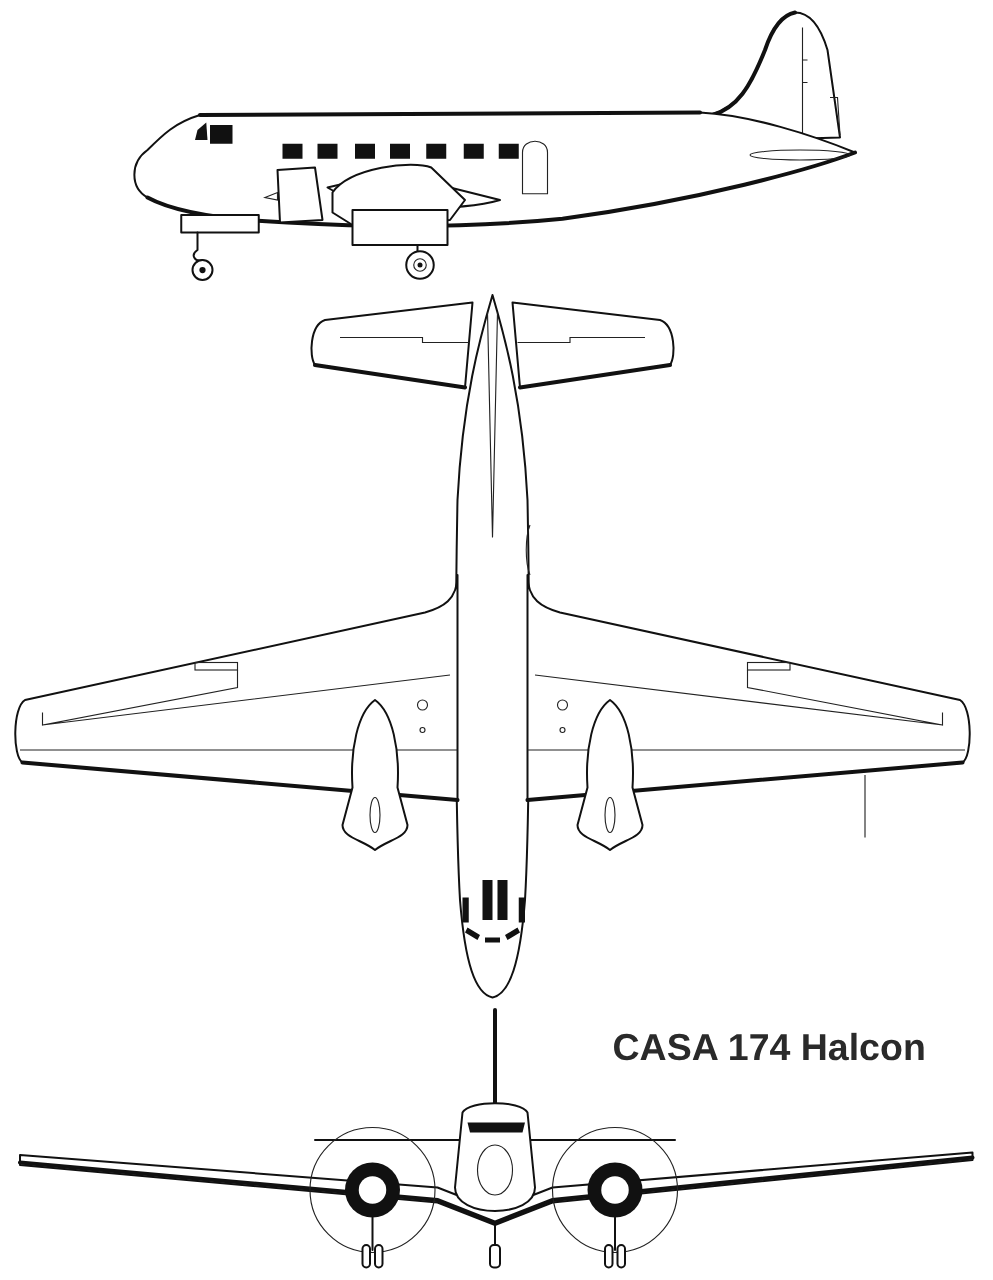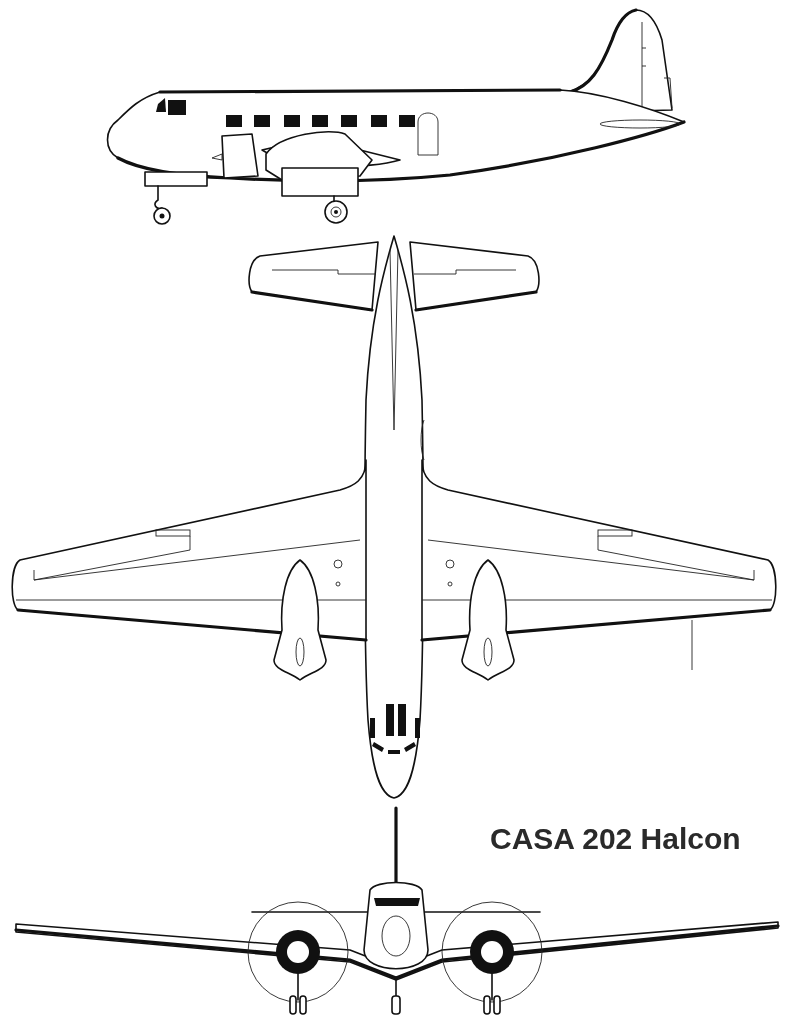--- a/index.html
+++ b/index.html
@@ -117,13 +117,13 @@
   <circle fill="#fff" cx="492" cy="952" r="11"></circle>
 
   <path class="ln" d="M298,974 L298,1000 M396,980 L396,1000 M492,974 L492,1000"></path>
   <rect class="fillw" x="290" y="996" width="6" height="18" rx="3"></rect>
   <rect class="fillw" x="300" y="996" width="6" height="18" rx="3"></rect>
   <rect class="fillw" x="392" y="996" width="8" height="18" rx="3"></rect>
   <rect class="fillw" x="484" y="996" width="6" height="18" rx="3"></rect>
   <rect class="fillw" x="494" y="996" width="6" height="18" rx="3"></rect>
 </svg>
 
-<div class="title">CASA 202 Halcon</div>
+<div class="title">CASA 174 Halcon</div>
 
 </body></html>

